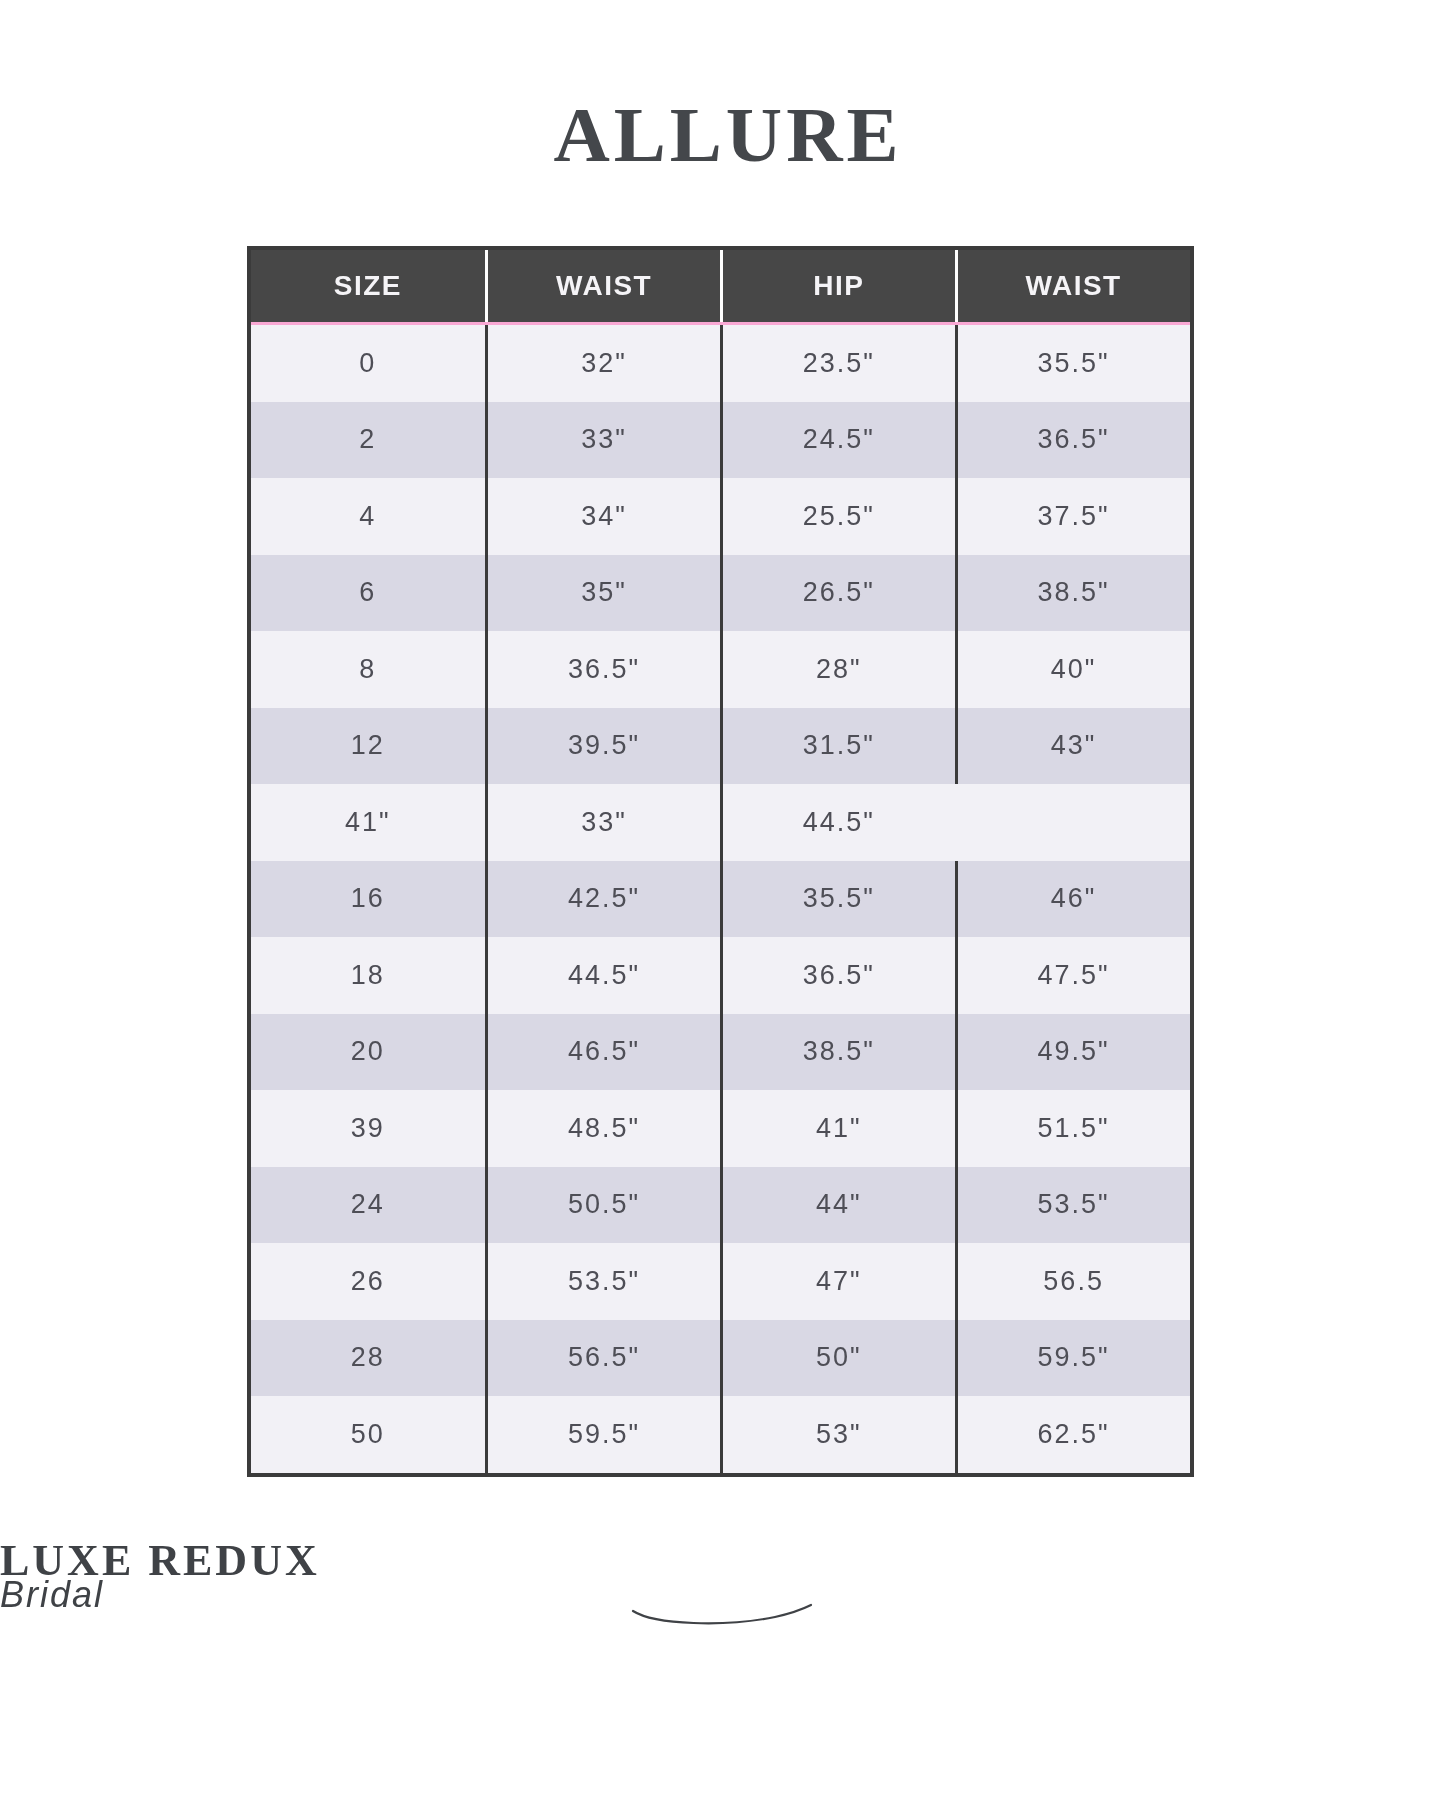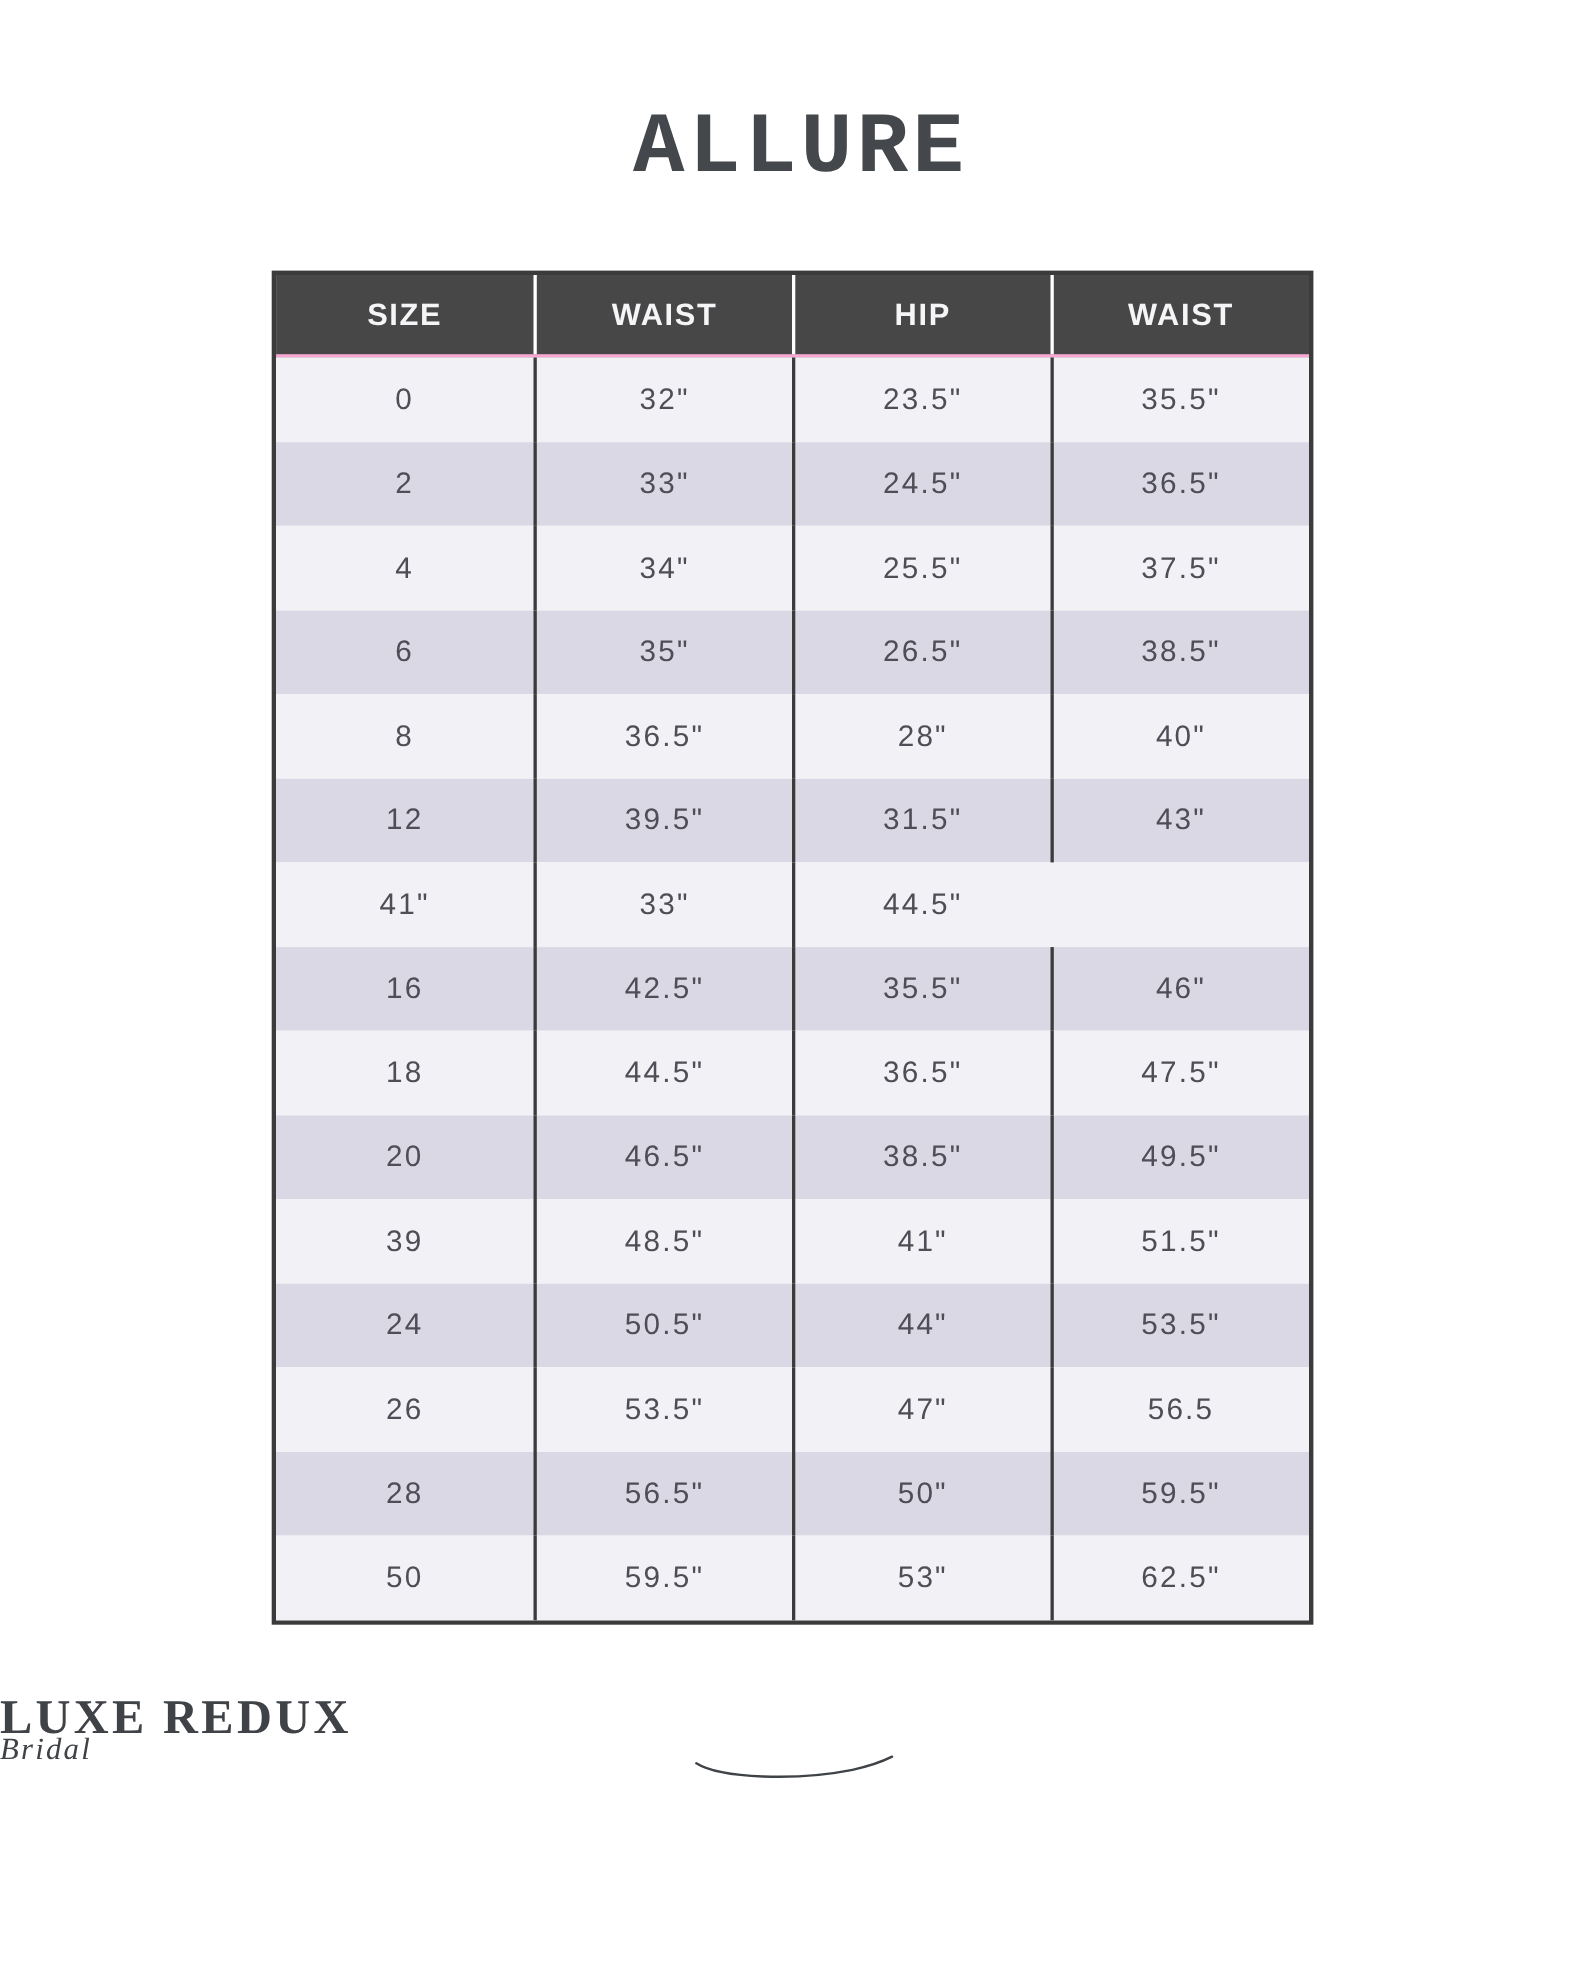--- a/index.html
+++ b/index.html
@@ -14,21 +14,21 @@
   }
   *{box-sizing:border-box;}
   html,body{margin:0;padding:0;}
   body{
     width:1440px;height:1800px;
     background:#ffffff;
     font-family:"Liberation Sans", sans-serif;
     overflow:hidden;
   }
   .title{
-    font-family:Liberation Mono, monospace;
+    font-family:Liberation Serif, serif;
     font-weight:700;
     font-size:78px;
     line-height:1;
     letter-spacing:4px;
     color:var(--title-text);
     text-align:center;
     margin:96px 0 0 0;
     padding-left:16px;
   }
   .chart-table{
@@ -71,23 +71,23 @@
     color:var(--brand-text);
   }
   .brand-name{
     font-family:"Liberation Serif", serif;
     font-weight:700;
     font-size:44px;
     letter-spacing:3px;
     line-height:1;
   }
   .brand-script{
-    font-family:Liberation Serif, serif;
+    font-family:Liberation Sans, sans-serif;
     font-style:italic;
-    font-size:28px;
+    font-size:36px;
     line-height:1;
     margin-top:-6px;
     letter-spacing:2px;
   }
   .flourish{
     display:block;
     margin:-10px auto 0 auto;
   }
 </style>
 </head>

